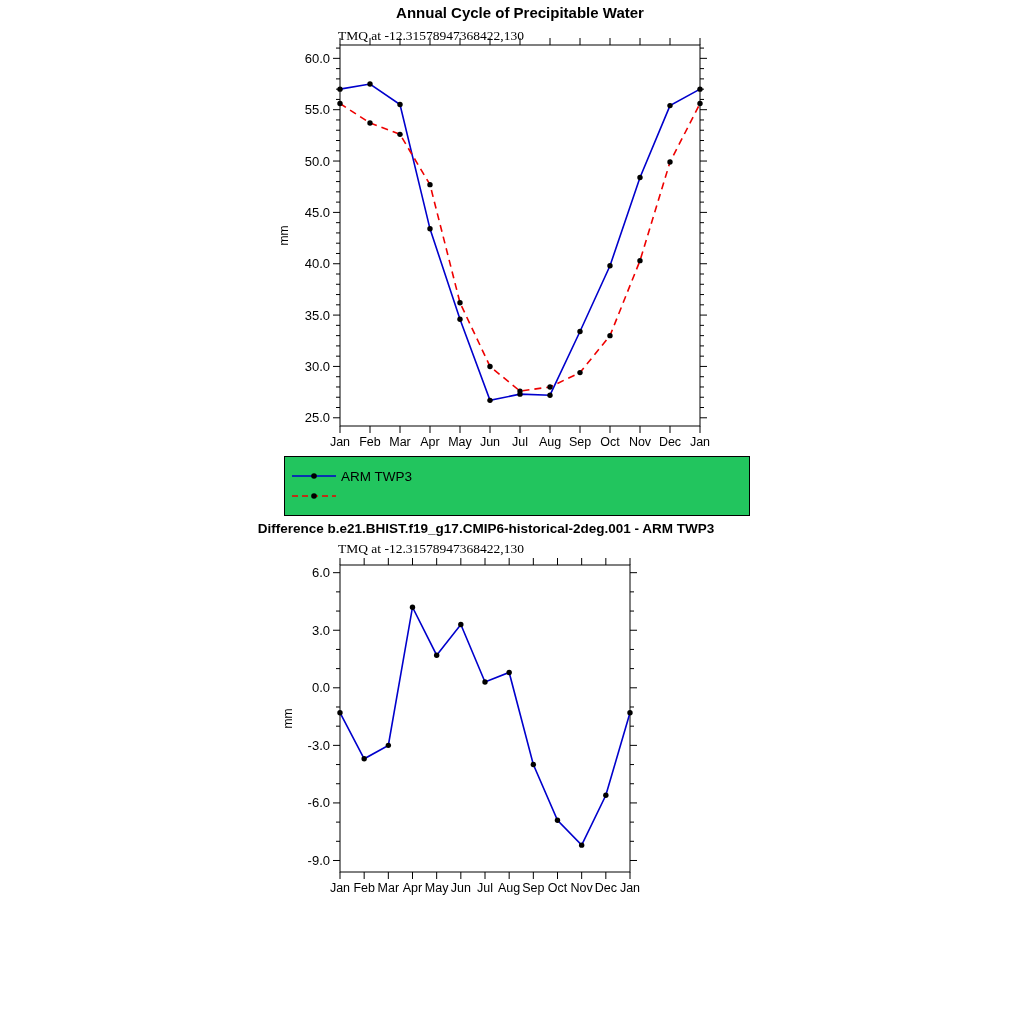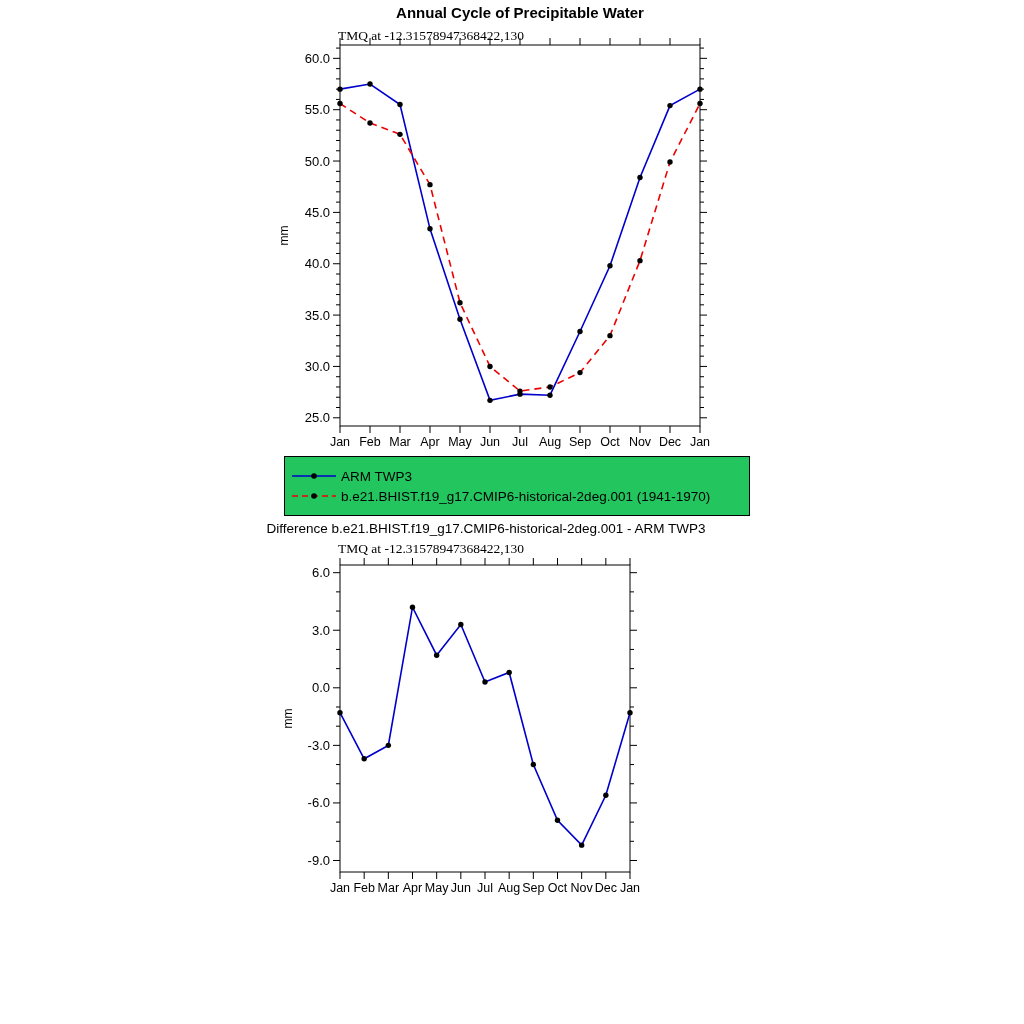--- a/index.html
+++ b/index.html
@@ -2,21 +2,21 @@
 <html><head>
 <meta charset="utf-8">
 <style>
   html,body{margin:0;padding:0;background:#ffffff;}
   .page{
     position:relative;width:1024px;height:936px;background:#ffffff;
     font-family:"Liberation Sans",sans-serif;color:#000;overflow:hidden;
   }
   .abs{position:absolute;}
   .chart-title-main{font-weight:bold;font-size:15px;text-align:center;white-space:nowrap;}
-  .chart-title-diff{font-weight:normal;font-size:13.5px;text-align:center;white-space:nowrap;}
+  .chart-title-diff{font-weight:bold;font-size:13.5px;text-align:center;white-space:nowrap;}
   .chart-subtitle{font-size:13.5px;white-space:nowrap;font-family:Liberation Serif, serif;}
   svg.chart-layer{position:absolute;left:0;top:0;}
   svg text{font-family:"Liberation Sans",sans-serif;fill:#000;}
   .legend{
     position:absolute;border:1px solid #000;background:#22c55e;
     padding:9px 6px;box-sizing:border-box;
   }
   .legend-row{display:flex;align-items:center;height:20px;gap:4px;}
   .legend-label{font-size:13.5px;white-space:nowrap;}
 </style>
@@ -288,17 +288,16 @@
         <line x1="1" y1="7" x2="45" y2="7" stroke-width="1.6" stroke="#0000cc"></line>
         <circle cx="23" cy="7" r="2.8" fill="#000000"></circle>
       </svg>
       <span class="legend-label">ARM TWP3</span>
     </div>
     <div class="legend-row">
       <svg width="46" height="14">
         <line x1="1" y1="7" x2="45" y2="7" stroke-width="1.6" stroke-dasharray="6 4" stroke="#ee0000"></line>
         <circle cx="23" cy="7" r="2.8" fill="#000000"></circle>
       </svg>
-      <span class="legend-label">b.e21.BHIST.f19_g17.CMIP6-historical-2deg.001 (1941-1970)</span>
     </div>
   </div>
 
 </div>
 
 </body></html>

